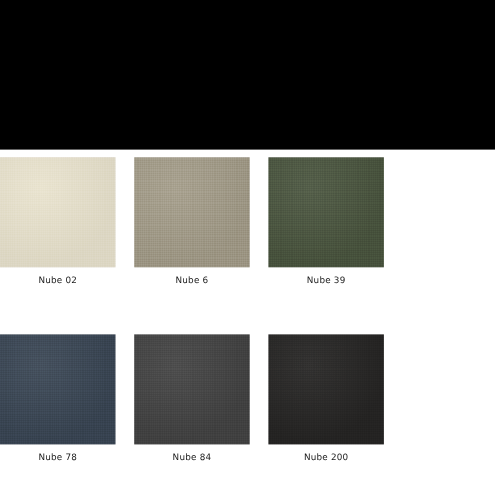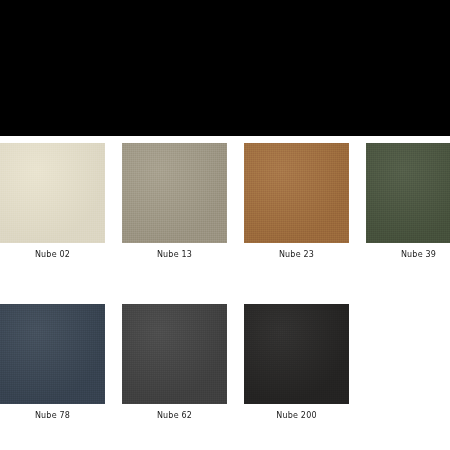--- a/index.html
+++ b/index.html
@@ -100,45 +100,41 @@
 
     <div class="swatch-row row-1">
 
       <div class="swatch-cell">
         <div class="swatch-chip" style="background-color: rgb(232, 226, 205);"></div>
         <span class="swatch-label">Nube 02</span>
       </div>
 
       <div class="swatch-cell">
         <div class="swatch-chip" style="background-color: rgb(163, 156, 137);"></div>
-        <span class="swatch-label">Nube 13</span>
+        <span class="swatch-label">Nube 6</span>
       </div>
 
-      <div class="swatch-cell">
-        <div class="swatch-chip" style="background-color: rgb(163, 112, 63);"></div>
-        <span class="swatch-label">Nube 23</span>
-      </div>
 
       <div class="swatch-cell">
         <div class="swatch-chip" style="background-color: rgb(74, 85, 63);"></div>
         <span class="swatch-label">Nube 39</span>
       </div>
 
     </div>
 
     <div class="swatch-row row-2">
 
       <div class="swatch-cell">
         <div class="swatch-chip" style="background-color: rgb(58, 70, 84);"></div>
         <span class="swatch-label">Nube 78</span>
       </div>
 
       <div class="swatch-cell">
         <div class="swatch-chip" style="background-color: rgb(67, 67, 67);"></div>
-        <span class="swatch-label">Nube 62</span>
+        <span class="swatch-label">Nube 84</span>
       </div>
 
       <div class="swatch-cell">
         <div class="swatch-chip" style="background-color: rgb(38, 37, 36);"></div>
         <span class="swatch-label">Nube 200</span>
       </div>
 
     </div>
 
   </div>

